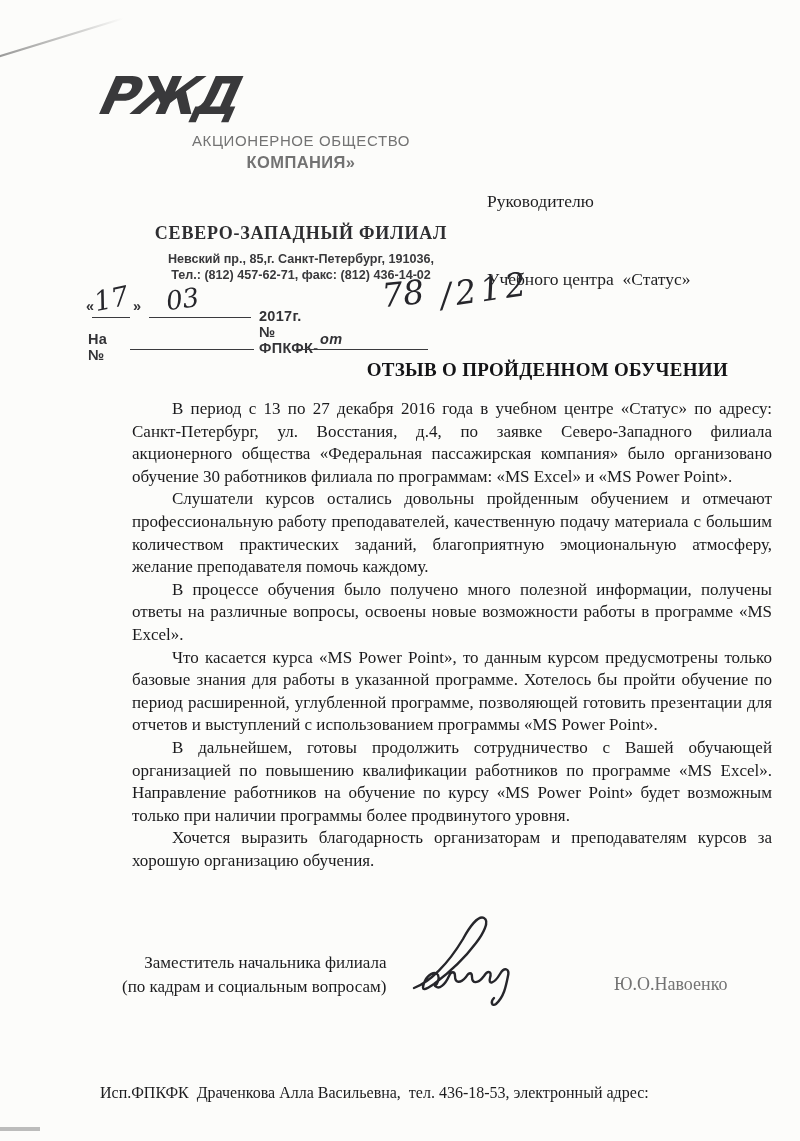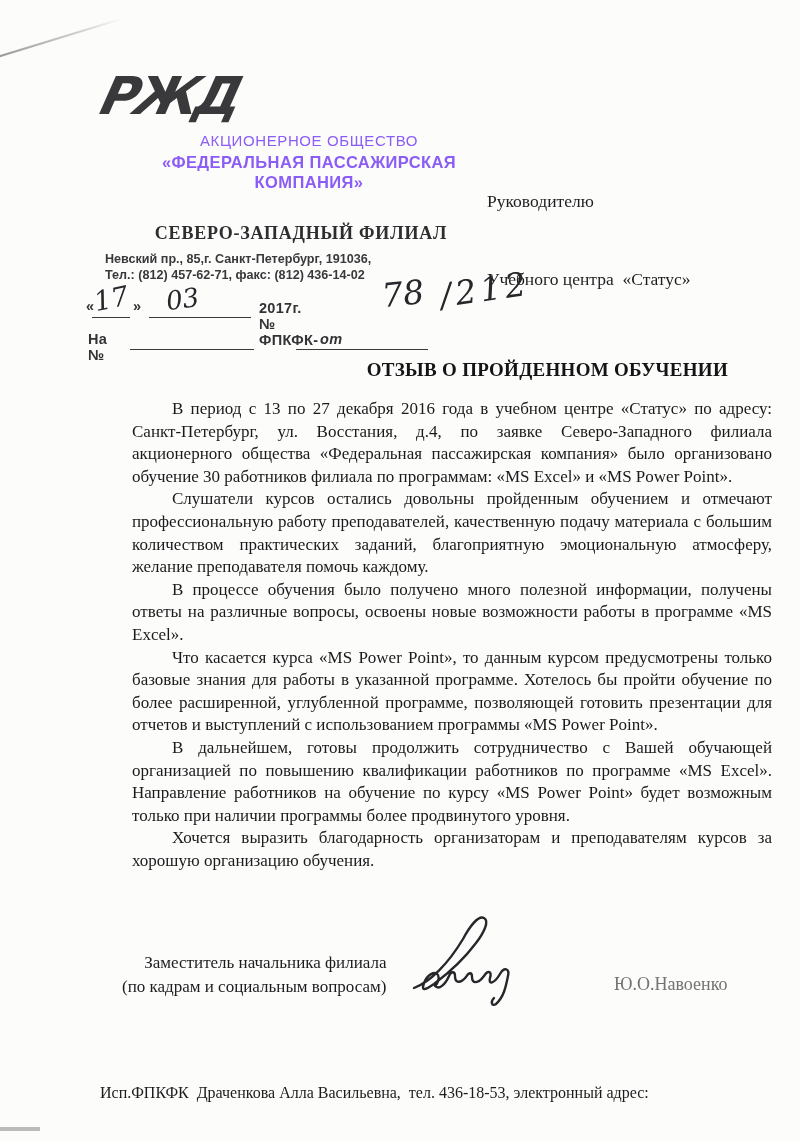--- a/index.html
+++ b/index.html
@@ -25,36 +25,37 @@
   }
   .artifact-smudge {
     position: absolute;
     left: 0; top: 1127px;
     width: 40px; height: 4px;
     background: rgba(110,110,110,.45);
   }
   
   .logo { position: absolute; left: 96px; top: 66px; }
   .org-block {
-    position: absolute; left: 113px; top: 132px; width: 392px;
+    position: absolute; left: 105px; top: 132px; width: 392px;
     text-align: center;
     font-family: "Liberation Sans", sans-serif;
-    color: #8b5cf6;
+    color: #737373;
   }
   .org-line1 { font-size: 15px; letter-spacing: .6px; margin-bottom: 3px; }
   .org-bold  { font-size: 16.5px; font-weight: bold; letter-spacing: .4px; line-height: 20px; }
   .branch {
     position: absolute; left: 105px; top: 223px; width: 392px;
     text-align: center;
     font-family: Liberation Serif, serif;
     font-weight: bold; font-size: 18px; letter-spacing: .8px;
     color: #2e2e31;
   }
   .hq-address {
     position: absolute; left: 105px; top: 252px; width: 392px;
+    text-align: center;
     font-family: "Liberation Sans", sans-serif;
     font-weight: bold; font-size: 12.6px; line-height: 15.5px;
     color: #39393c;
   }
   .addressee {
     position: absolute; left: 487px; top: 136px;
     font-size: 17.5px; line-height: 26px;
     white-space: pre;
     color: #1e1e20;
   }
@@ -69,21 +70,21 @@
     color: #26262b;
   }
   .hw-day   { left: 94px;  top: 283px; font-size: 27px; transform: rotate(-12deg); }
   .hw-month { left: 166px; top: 284px; font-size: 26px; transform: rotate(-8deg); }
   .hw-num   { left: 382px; top: 274px; font-size: 33px; transform: rotate(-6deg); }
   .hw-num2  { left: 440px; top: 270px; font-size: 33px; transform: rotate(-8deg); letter-spacing: 4px; }
   .q-open  { left: 86px;  top: 298px; }
   .q-close { left: 133px; top: 298px; }
   .blank-day   { left: 92px;  top: 317px; width: 38px; }
   .blank-month { left: 149px; top: 317px; width: 102px; }
-  .year-number { left: 259px; top: 300px; }
+  .year-number { left: 259px; top: 308px; }
   .na-label { left: 88px;  top: 331px; }
   .ot-label { left: 276px; top: 331px; font-style: italic; padding-left: 44px; }
   .blank-na { left: 130px; top: 349px; width: 124px; }
   .blank-ot { left: 296px; top: 349px; width: 132px; }
   
   .title {
     position: absolute; left: 80px; top: 359px; width: 648px;
     text-align: right;
     font-weight: bold; font-size: 19px; letter-spacing: .3px;
     color: #141416;
@@ -129,21 +130,20 @@
   <div class="logo">
     <svg width="150" height="62" viewBox="0 0 150 62" aria-hidden="true">
       <g transform="skewX(-14) translate(14,0)">
         <text x="0" y="48" font-family="DejaVu Sans, sans-serif" font-size="52" font-weight="bold" font-style="italic" letter-spacing="-4" fill="#39393b">РЖД</text>
       </g>
     </svg>
   </div>
 
   <div class="org-block">
     <div class="org-line1">АКЦИОНЕРНОЕ ОБЩЕСТВО</div>
-    <div class="org-bold">«ФЕДЕРАЛЬНАЯ ПАССАЖИРСКАЯ</div>
     <div class="org-bold">КОМПАНИЯ»</div>
   </div>
 
   <div class="addressee">
     <div>Руководителю</div>
     <div>Учебного центра  «Статус»</div>
   </div>
 
   <div class="branch">СЕВЕРО-ЗАПАДНЫЙ ФИЛИАЛ</div>
   <div class="hq-address">
@@ -167,21 +167,21 @@
     <span class="printed ot-label">от</span>
     <span class="blank blank-ot"></span>
   </div>
 
   <div class="title">ОТЗЫВ О ПРОЙДЕННОМ ОБУЧЕНИИ</div>
 
   <div class="body-text">
     <p>В период с 13 по 27 декабря 2016 года в учебном центре «Статус» по адресу: Санкт-Петербург, ул. Восстания, д.4, по заявке Северо-Западного филиала акционерного общества «Федеральная пассажирская компания» было организовано обучение 30 работников филиала по программам: «MS Excel» и «MS Power Point».</p>
     <p>Слушатели курсов остались довольны пройденным обучением и отмечают профессиональную работу преподавателей, качественную подачу материала с большим количеством практических заданий, благоприятную эмоциональную атмосферу, желание преподавателя помочь каждому.</p>
     <p>В процессе обучения было получено много полезной информации, получены ответы на различные вопросы, освоены новые возможности работы в программе «MS Excel».</p>
-    <p>Что касается курса «MS Power Point», то данным курсом предусмотрены только базовые знания для работы в указанной программе. Хотелось бы пройти обучение по более расширенной, углубленной программе, позволяющей готовить презентации для отчетов и выступлений с использованием программы «MS Power Point».</p>
+    <p>Что касается курса «MS Power Point», то данным курсом предусмотрены только базовые знания для работы в указанной программе. Хотелось бы пройти обучение по период расширенной, углубленной программе, позволяющей готовить презентации для отчетов и выступлений с использованием программы «MS Power Point».</p>
     <p>В дальнейшем, готовы продолжить сотрудничество с Вашей обучающей организацией по повышению квалификации работников по программе «MS Excel». Направление работников на обучение по курсу «MS Power Point» будет возможным только при наличии программы более продвинутого уровня.</p>
     <p>Хочется выразить благодарность организаторам и преподавателям курсов за хорошую организацию обучения.</p>
   </div>
 
   <div class="sig-position">
     <div>Заместитель начальника филиала</div>
     <div>(по кадрам и социальным вопросам)</div>
   </div>
 
   <div class="sig-scrawl">

